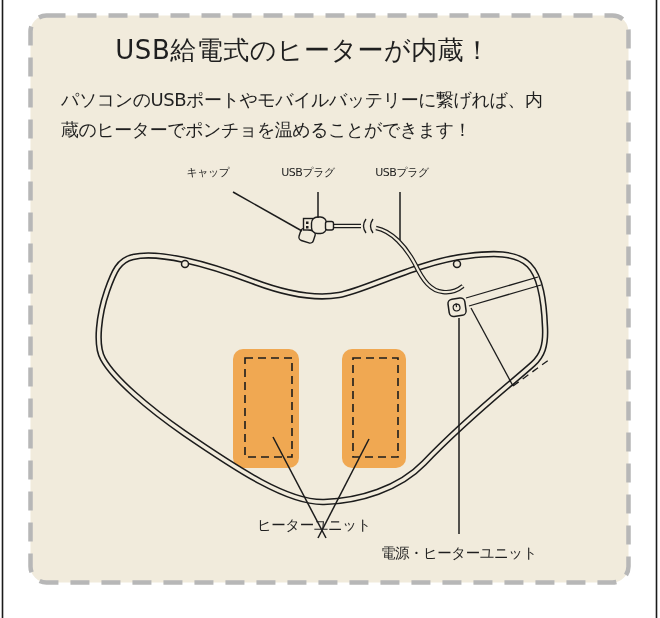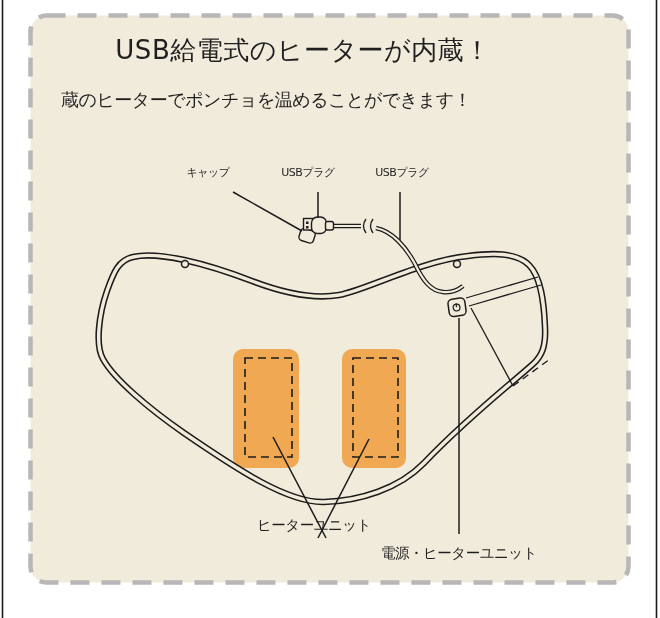--- a/index.html
+++ b/index.html
@@ -92,20 +92,21 @@
       <line x1="318" y1="192" x2="318" y2="218"></line>
       <line x1="400" y1="192" x2="400" y2="240"></line>
       <line x1="273" y1="437" x2="326" y2="538"></line>
       <line x1="369" y1="439" x2="318" y2="538"></line>
       <line x1="459" y1="318" x2="459" y2="534"></line>
     </g>
   </svg>
 
   <div class="txt title">USB給電式のヒーターが内蔵！</div>
   <div class="txt desc">
+    <div>パソコンのUSBポートやモバイルバッテリーに繋げれば、内</div>
     <div>蔵のヒーターでポンチョを温めることができます！</div>
   </div>
 
   <div class="txt plabel lbl-cap">キャップ</div>
   <div class="txt plabel lbl-plug">USBプラグ</div>
   <div class="txt plabel lbl-cable">USBプラグ</div>
   <div class="txt blabel lbl-heater">ヒーターユニット</div>
   <div class="txt blabel lbl-switch">電源・ヒーターユニット</div>
 </div>
 

